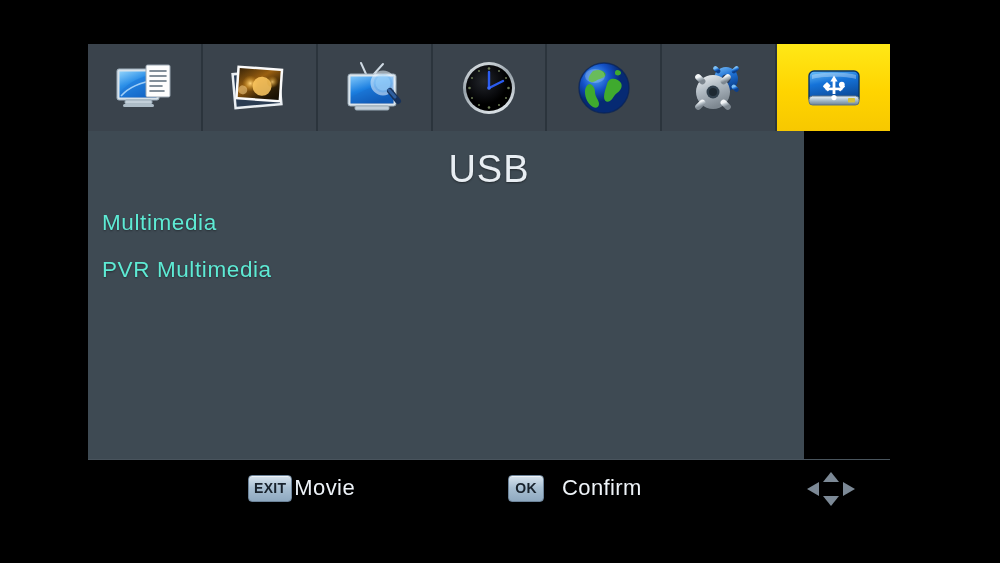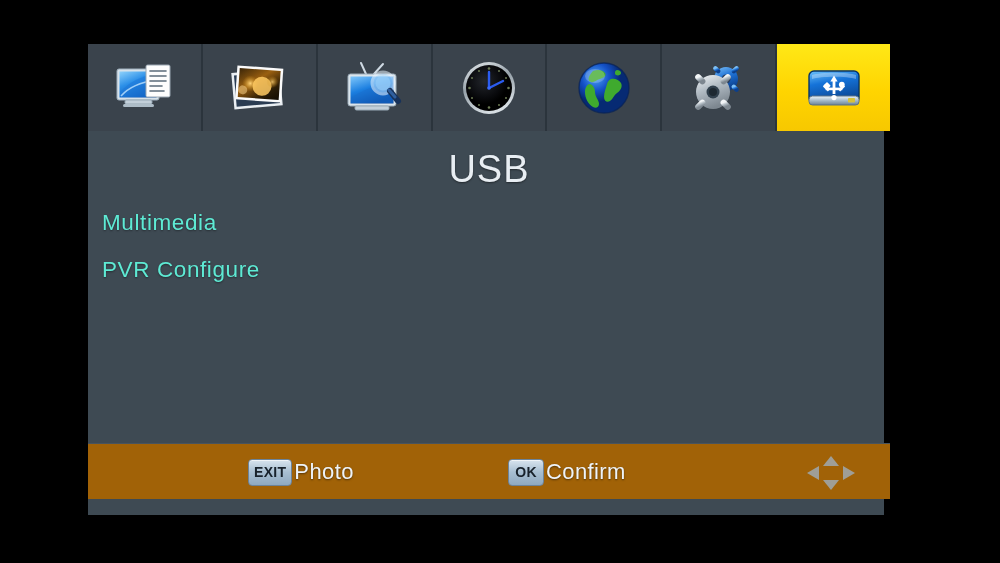--- a/index.html
+++ b/index.html
@@ -4,21 +4,21 @@
 <style>
   * { margin:0; padding:0; box-sizing:border-box; }
   html,body{
     width:1000px; height:563px; background:#000; overflow:hidden;
     font-family:"Liberation Sans", sans-serif;
   }
   #screen{ position:relative; width:1000px; height:563px; background:#000; }
 
   
   #panel{
-    position:absolute; left:88px; top:44px; width:796px; height:471px;
+    position:absolute; left:88px; top:44px; width:716px; height:471px;
     background:#3e4a53;
   }
 
   
   #iconbar{
     position:absolute; left:0; top:0; width:802px; height:87px;
     display:flex; background:#2b343c;
   }
   .tile{
     position:relative; flex:1 1 0; height:87px;
@@ -46,28 +46,28 @@
   
   #menu{ position:absolute; left:14px; top:155px; width:560px; }
   .menu-item{
     color:#5eead4; font-size:22.5px; letter-spacing:.6px;
     padding:0 0 0 0; height:47px; line-height:47px;
     text-shadow:0 1px 2px rgba(0,0,0,.4);
   }
 
   
   #bottombar{
-    position:absolute; left:0; bottom:16px; width:802px; height:56px;
-    background:#a16207; border-top:1px solid #49545d;
+    position:absolute; left:0; bottom:0; width:802px; height:56px;
+    background:#000000; border-top:1px solid #49545d;
   }
   .hint{
     position:absolute; top:12px; display:flex; align-items:center; height:32px;
   }
   #hint-return{ left:160px; }
-  #hint-confirm{ left:420px; }
+  #hint-confirm{ left:420px;gap:16px; }
   .key{
     display:inline-flex; align-items:center; justify-content:center;
     height:27px; min-width:36px; padding:0 5px; border-radius:4px;
     background:linear-gradient(180deg,#d8e4ee 0%, #a8bfd2 48%, #8fa9c0 100%);
     color:#18222c; font-size:14px; font-weight:bold; letter-spacing:.3px;
     border:1px solid #6c8399;
     box-shadow:inset 0 1px 0 rgba(255,255,255,.6);
   }
   .hint-label{
     color:#eef3f8; font-size:22px; margin-left:2px; letter-spacing:.4px;
@@ -313,28 +313,28 @@
           </svg>
         </span>
       </div>
 
     </div>
 
     <div id="title">USB</div>
 
     <div id="menu">
       <div class="menu-item">Multimedia</div>
-      <div class="menu-item">PVR Configure</div>
+      <div class="menu-item">PVR Multimedia</div>
     </div>
 
     <div id="bottombar">
 
       <div class="hint" id="hint-return">
         <span class="key">EXIT</span>
-        <span class="hint-label">Photo</span>
+        <span class="hint-label">Movie</span>
       </div>
 
       <div class="hint" id="hint-confirm">
         <span class="key">OK</span>
         <span class="hint-label">Confirm</span>
       </div>
 
       <div id="navpad">
         <svg viewBox="0 0 62 40">
           <g fill="#9fb0c0">

